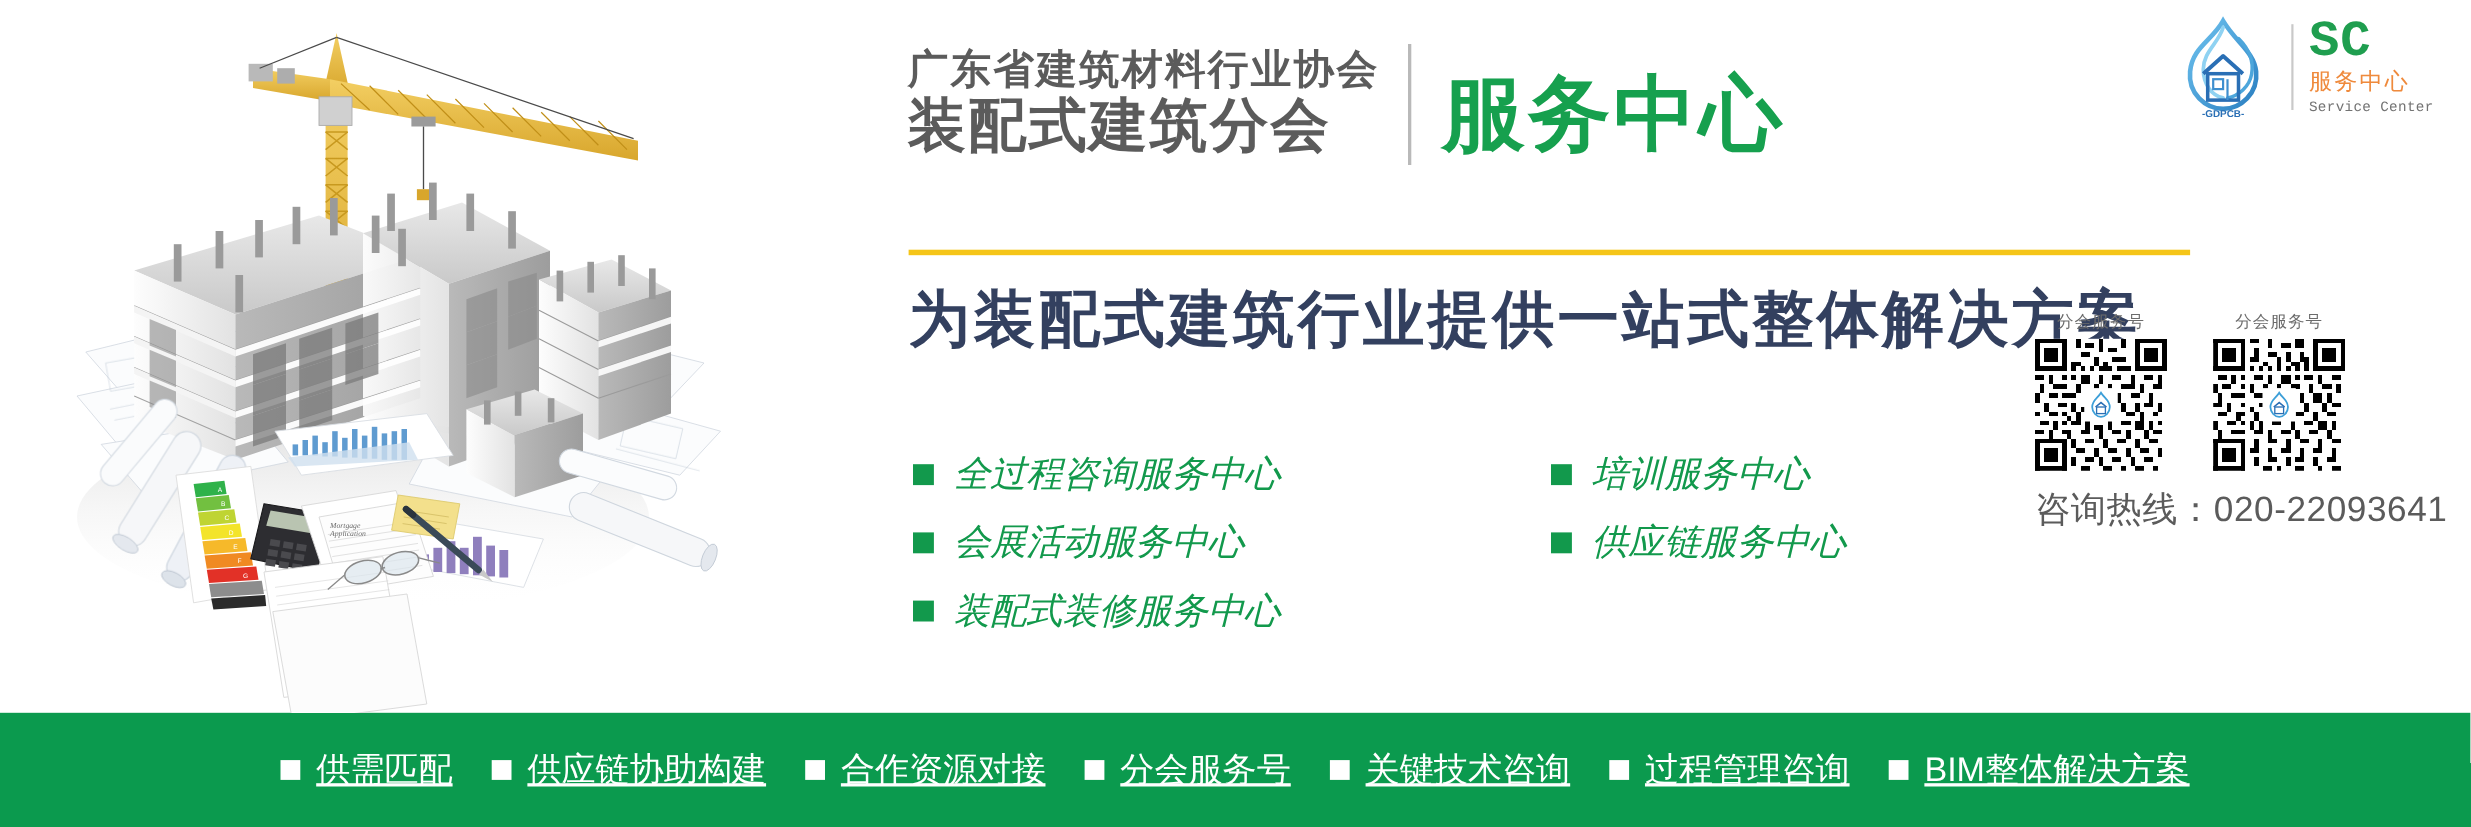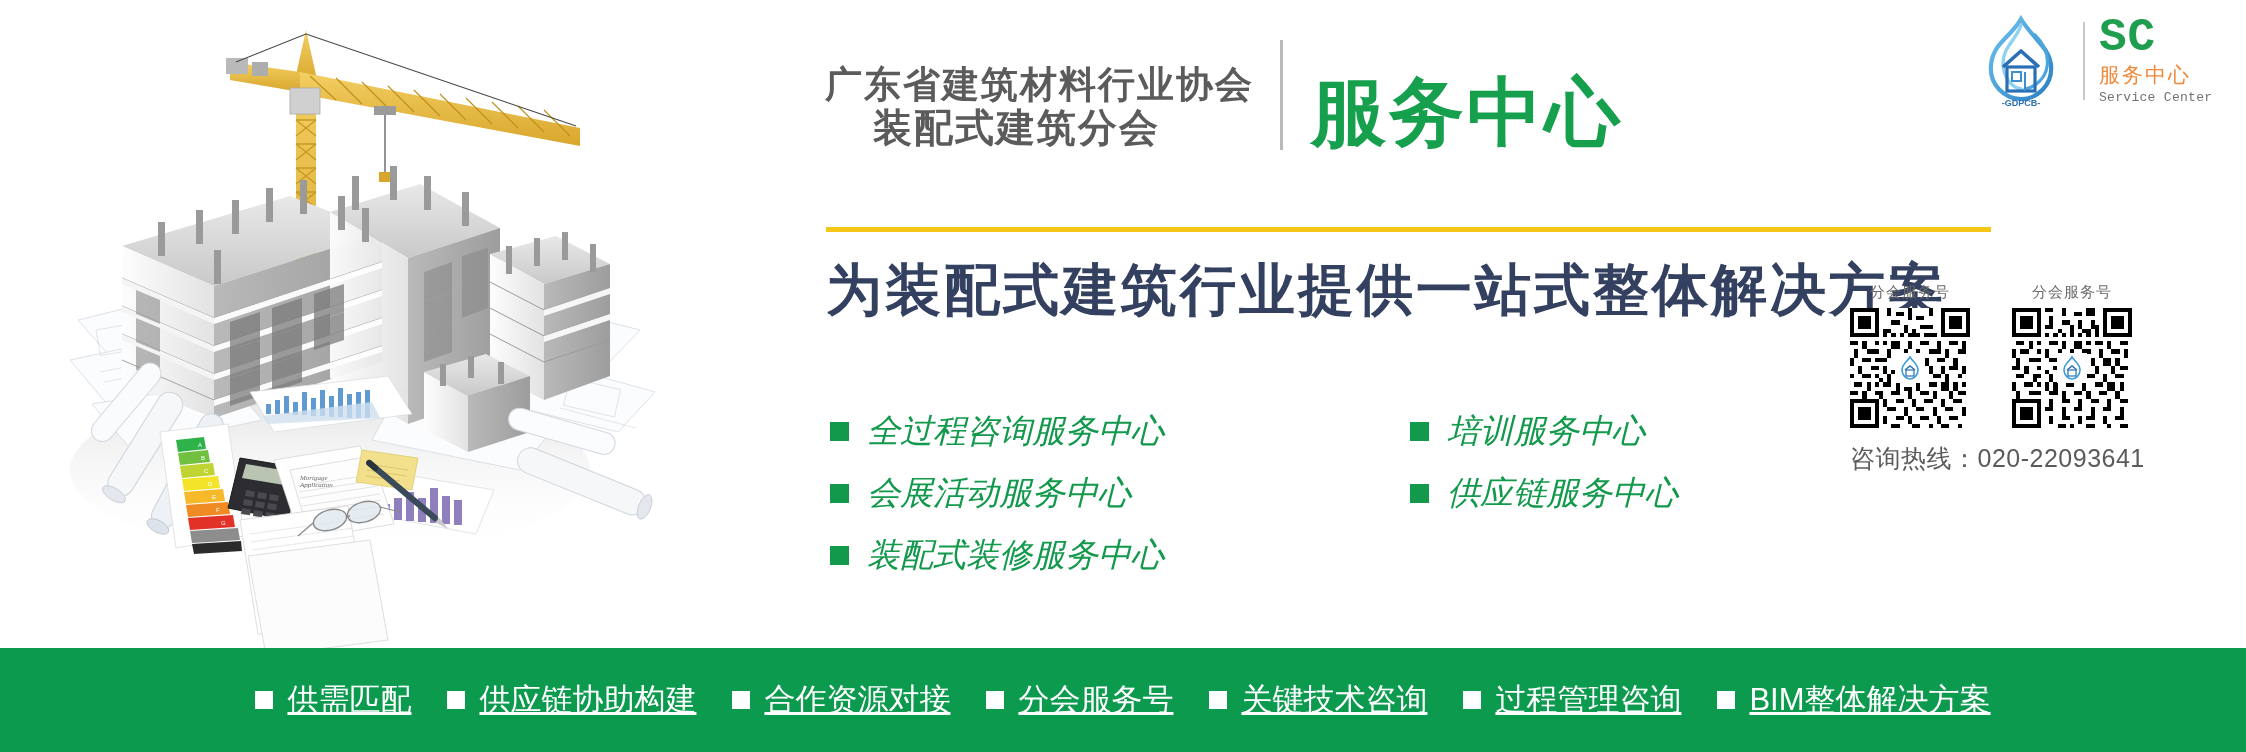--- a/index.html
+++ b/index.html
@@ -32,43 +32,42 @@
     position: absolute;
     left: 660px; top: 0;
     width: 1586px; height: 648px;
   }
 
   
   .title-row {
     position: absolute;
     left: 165px; top: 36px;
     display: flex;
-    align-items: flex-end;
+    align-items: center;
   }
   .assoc-stack {
     display: flex;
     flex-direction: column;
     padding-right: 26px;
   }
   .assoc-line1 {
     font-size: 37px;
     font-weight: bold;
     letter-spacing: 2px;
     color: #5b5b5b;
     line-height: 1.18;
     white-space: nowrap;
   }
   .assoc-line2 {
-    font-size: 39px;
+    font-size: 53px;
     font-weight: bold;
     letter-spacing: 2px;
     color: #5b5b5b;
     line-height: 1.12;
     white-space: nowrap;
-    margin-left: 48px;
   }
   .title-sep {
     width: 3px;
     height: 110px;
     background: #b9b9b9;
     margin-top: 4px;
   }
   .service-center-big {
     font-size: 75px;
     font-weight: bold;
@@ -190,21 +189,21 @@
     position: absolute;
     left: 50%; top: 50%;
     transform: translate(-50%,-50%);
     width: 30px; height: 30px;
     background: #fff;
     border: 1px solid #fff;
     display: flex; align-items: center; justify-content: center;
   }
   .hotline {
     margin-top: 14px;
-    font-size: 25px;
+    font-size: 32px;
     color: #5b5b5b;
     letter-spacing: 0.5px;
     white-space: nowrap;
   }
 
   
   .bottom-bar {
     position: absolute;
     left: 0; top: 648px;
     width: 2246px; height: 104px;

